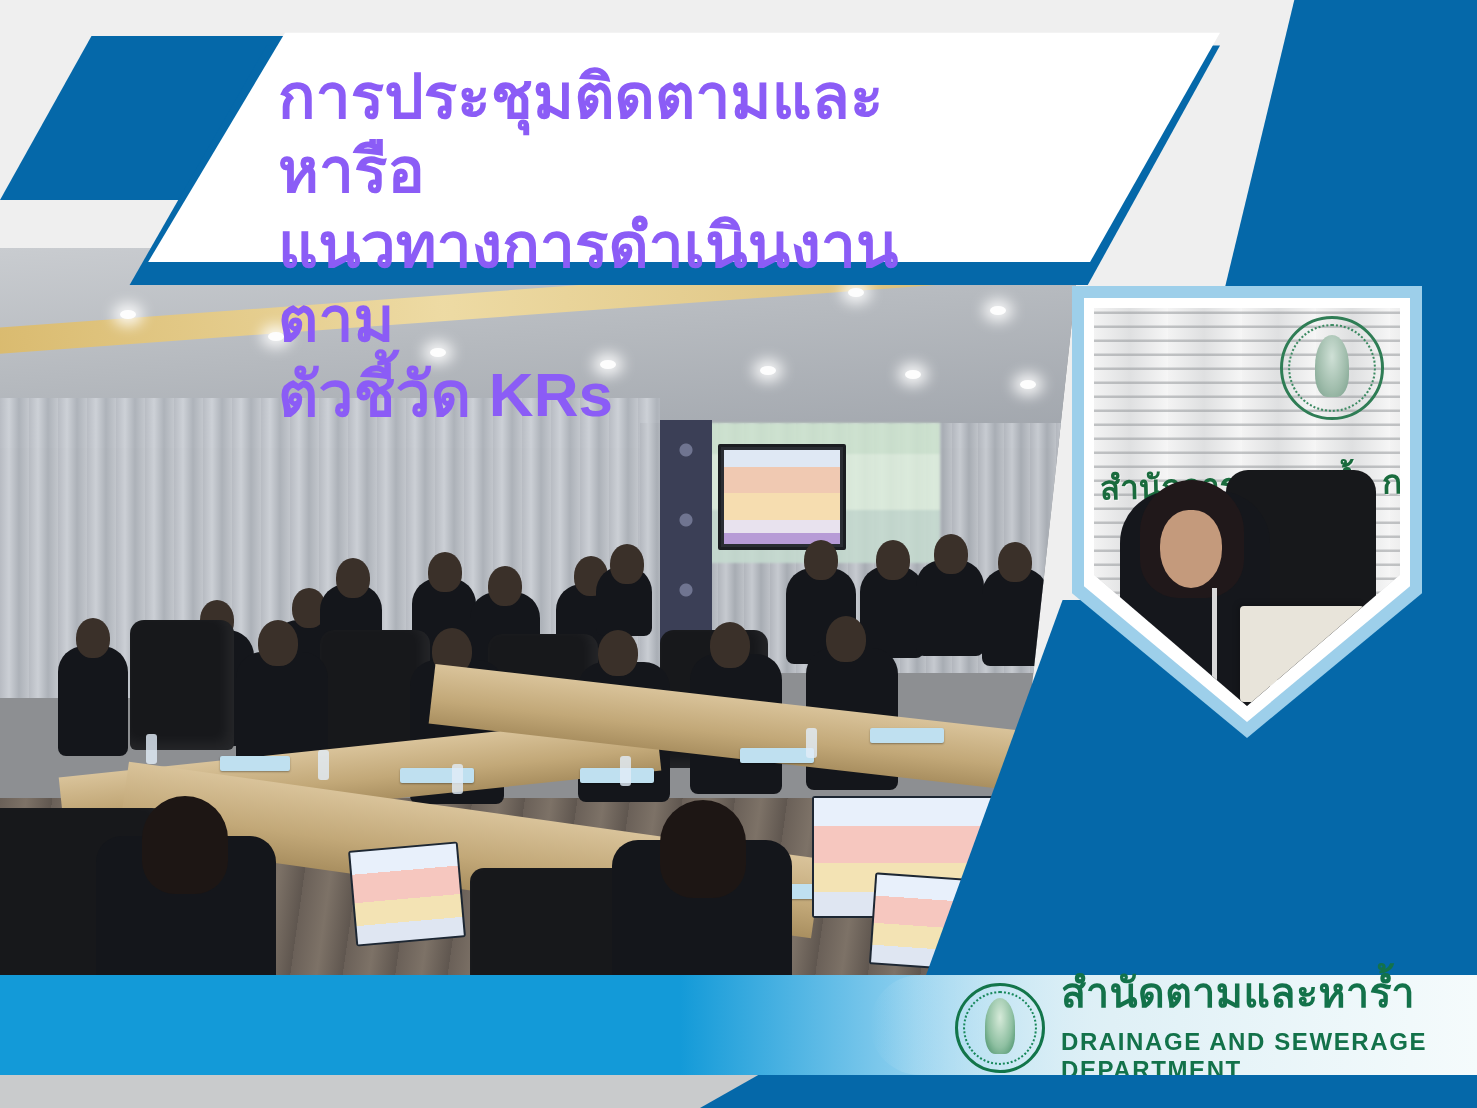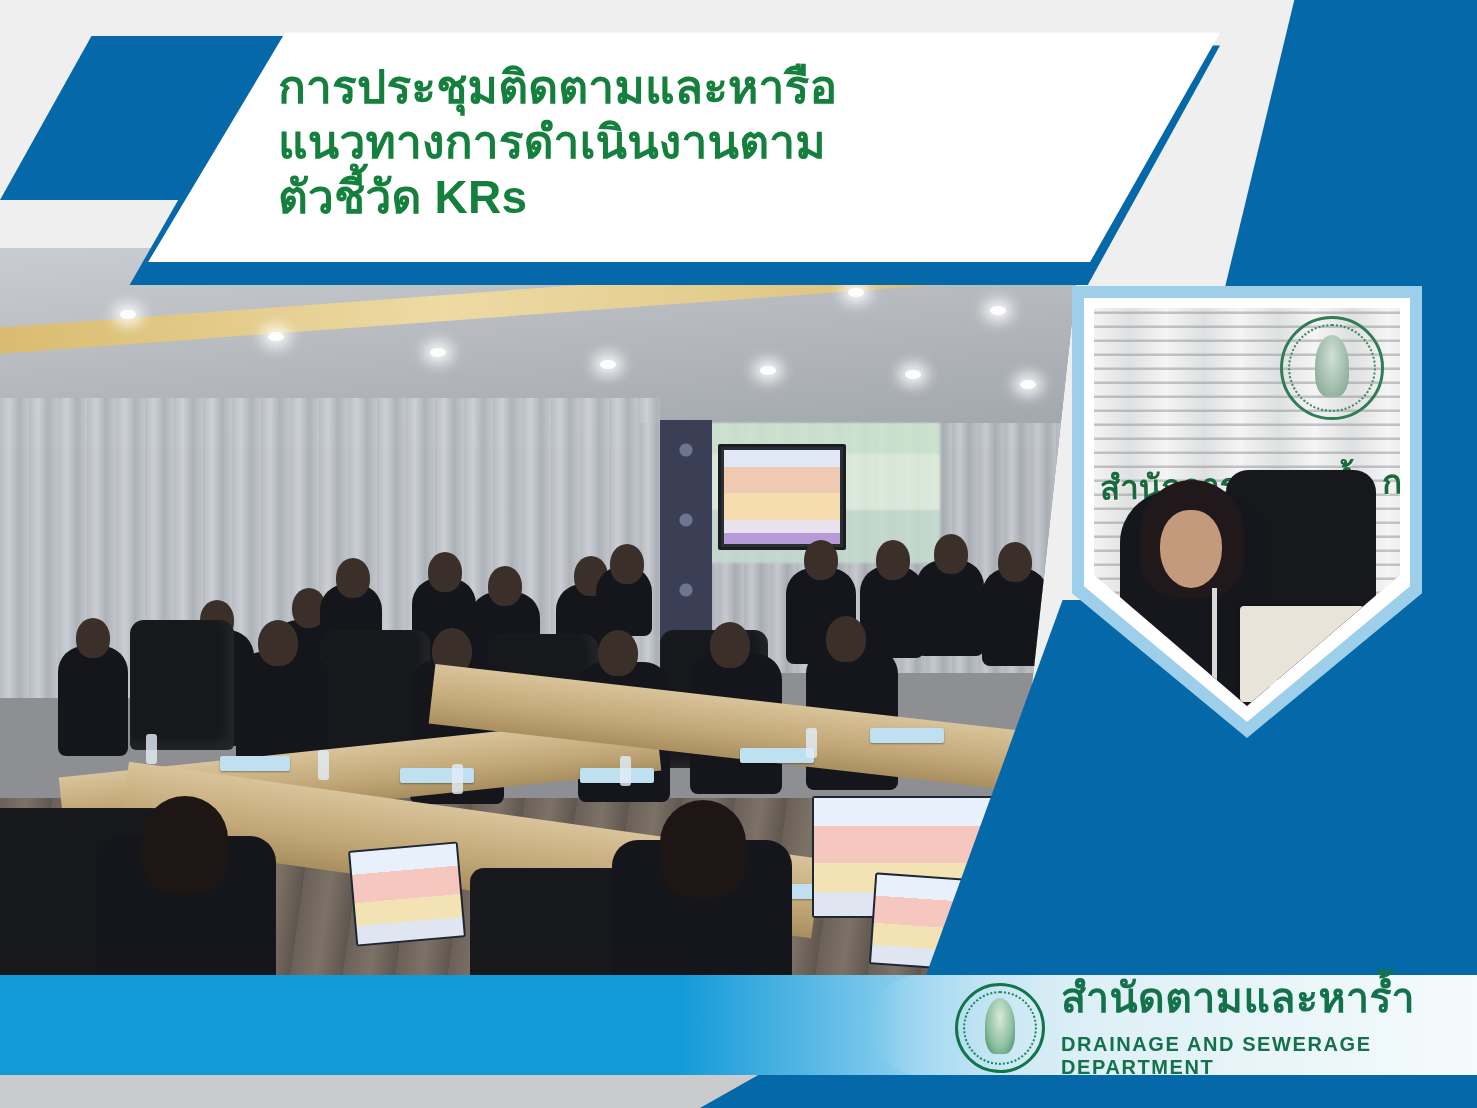--- a/index.html
+++ b/index.html
@@ -99,23 +99,23 @@
     clip-path:polygon(56.5% 0, 100% 0, 100% 100%, 14% 100%);
   }
   .hdr-blue-right-2{
     position:absolute;right:0;top:600px;width:560px;height:400px;
     background:#0568a9;
     clip-path:polygon(26% 0, 100% 0, 100% 100%, 0 100%);
   }
 
   .title-block{
     position:absolute;left:278px;top:60px;width:720px;
-    color:#15803d;
+    color:#8b5cf6;
     font-weight:700;
-    font-size:46px;
+    font-size:62px;
     line-height:1.20;
     letter-spacing:.2px;
     white-space:pre-line;
   }
 
   
   .inset-wrap{
     position:absolute;left:1072px;top:286px;width:350px;height:452px;
   }
   .inset-border{
@@ -208,21 +208,21 @@
     position:relative;width:84px;height:84px;border-radius:50%;border:3px solid #12754a;flex:0 0 auto;
   }
   .dept-seal i{position:absolute;inset:5px;border-radius:50%;border:2px dotted #17875a;}
   .dept-seal b{
     position:absolute;left:50%;top:14%;transform:translateX(-50%);
     width:30px;height:56px;border-radius:50% 50% 34% 34%;
     background:radial-gradient(ellipse at 50% 35%,#d6ead9,#8fc0a2 58%,#3f8a62);
   }
   .dept-text{display:flex;flex-direction:column;justify-content:center;}
   .dept-thai{color:#13724a;font-weight:700;font-size:41px;line-height:1.05;letter-spacing:.5px;}
-  .dept-en{color:#13724a;font-weight:700;font-size:20px;letter-spacing:1.6px;margin-top:12px;}
+  .dept-en{color:#13724a;font-weight:700;font-size:24px;letter-spacing:1.6px;margin-top:12px;}
 </style>
 </head>
 <body>
 
 <div id="poster">
 
   <div class="photo-main">
     <div class="room-ceiling"></div>
 
     <span class="ceil-light" style="left:120px;top:62px"></span>

